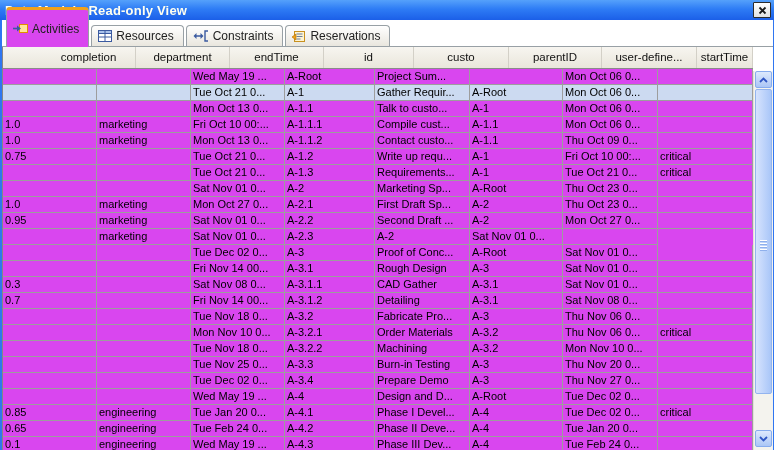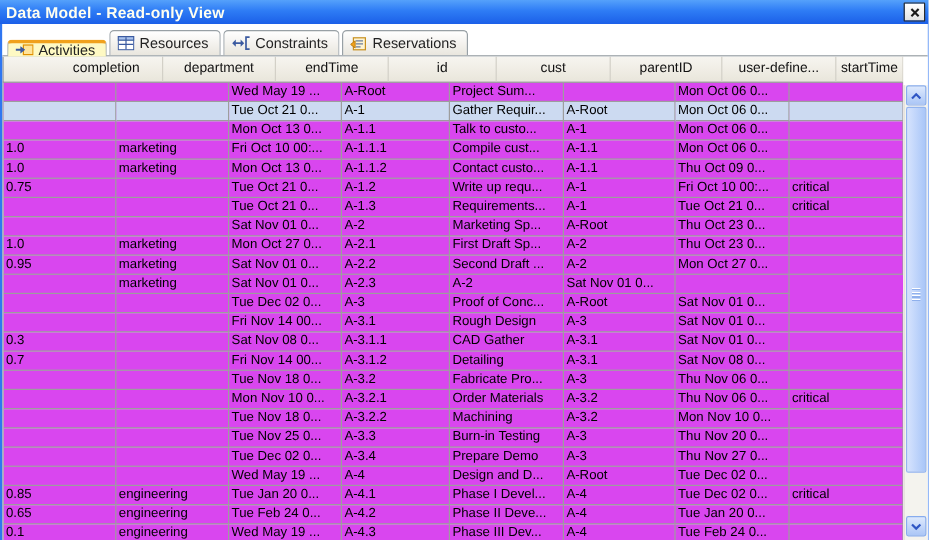--- a/index.html
+++ b/index.html
@@ -35,21 +35,21 @@
     border-bottom:1px solid #98a0a5; background:#fff; position:relative;
   }
   .tab {
     display:inline-flex; align-items:center; gap:4px; height:21px;
     box-sizing:border-box; padding:0 9px 0 6px;
     border:1px solid #98a0a5; border-bottom:none; border-radius:4px 4px 0 0;
     background:linear-gradient(#ffffff,#e9e6de); font-size:12px; color:#222;
     white-space:nowrap;
   }
   .tab.active {
-    height:14px; background:#fef9c3; border-top:3px solid #f0a11c;
+    height:40px; background:#d946ef; border-top:3px solid #f0a11c;
     margin-bottom:-1px; z-index:2;
   }
   .tab svg { flex:0 0 auto; }
   
   .main { flex:1; display:flex; min-height:0; }
   .table-wrap { flex:1; display:flex; flex-direction:column; overflow:hidden; min-width:0; }
   .thead-row {
     display:grid; grid-template-columns:94px 94px 94px 90px 95px 93px 95px 1fr;
     height:22px; box-sizing:border-box;
     background:linear-gradient(#f7f5f0,#e9e6db);
@@ -155,21 +155,21 @@
     </div>
 
     <div class="main">
 
       <div class="table-wrap">
         <div class="thead-row">
             <div class="th">completion</div>
             <div class="th">department</div>
             <div class="th">endTime</div>
             <div class="th">id</div>
-            <div class="th">cust</div>
+            <div class="th">custo</div>
             <div class="th">parentID</div>
             <div class="th">user-define...</div>
             <div class="th">startTime</div>
           </div>
         <div class="tbody">
             <div class="trow">
               <div class="tcell"></div>
               <div class="tcell"></div>
               <div class="tcell">Wed May 19 ...</div>
               <div class="tcell">A-Root</div>

